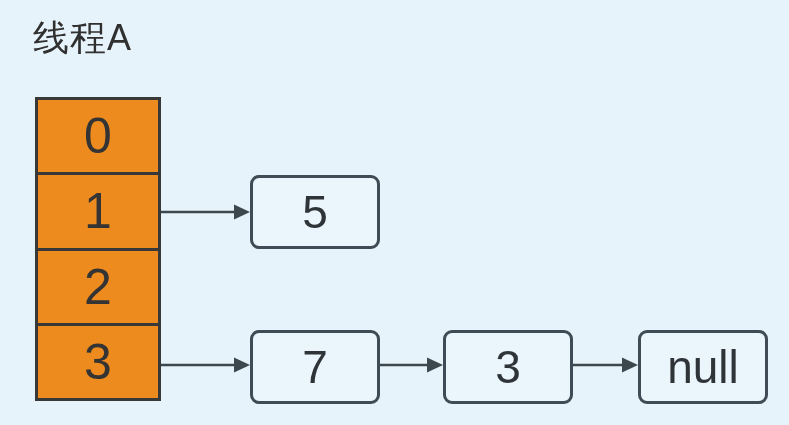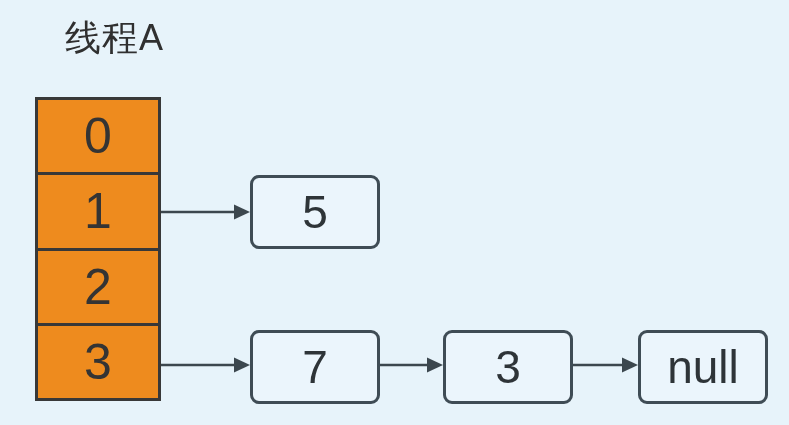--- a/index.html
+++ b/index.html
@@ -21,21 +21,20 @@
   }
   .stage { position: absolute; inset: 0; }
   .diagram-title {
     position: absolute;
     left: 33px;
     top: 14px;
     font-size: 36px;
     font-weight: 400;
     color: var(--text);
     letter-spacing: 1px;
-    margin-left: 32px;
   }
   .bucket-array {
     position: absolute;
     left: 35px;
     top: 97px;
     width: 126px;
     height: 304px;
     border: 3px solid var(--array-border);
     display: flex;
     flex-direction: column;

